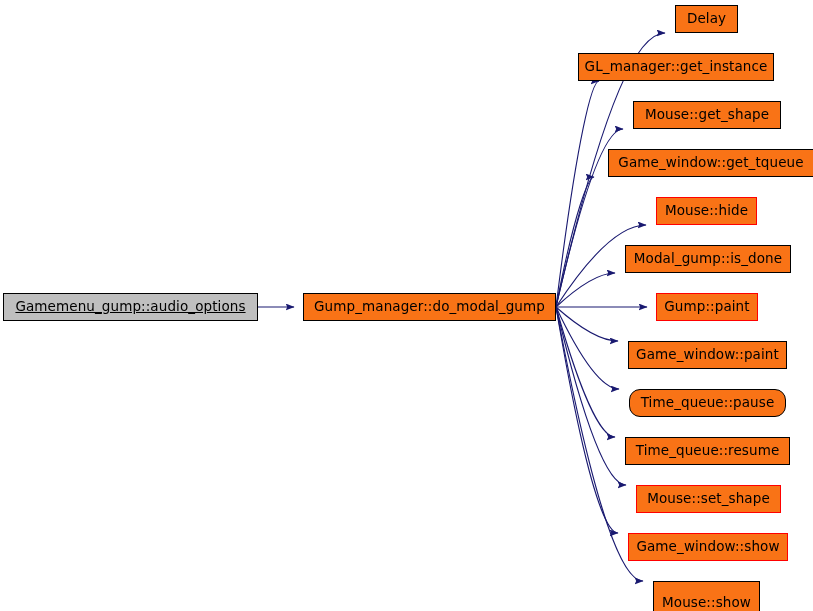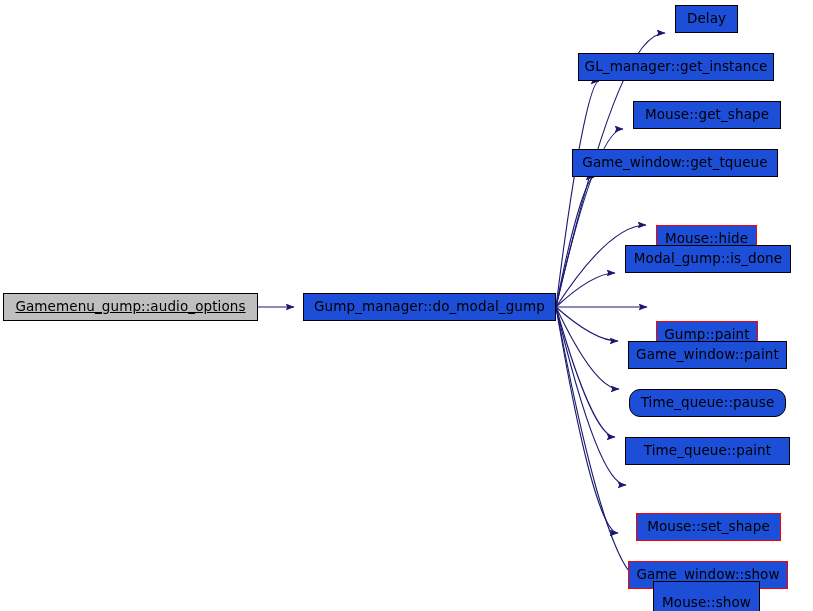--- a/index.html
+++ b/index.html
@@ -22,32 +22,31 @@
     width: 813px;
     height: 611px;
     pointer-events: none;
   }
   .node {
     position: absolute;
     box-sizing: border-box;
     display: flex;
     align-items: center;
     justify-content: center;
-    background: #1d4ed8;
+    background: #f97316;
     border: 1px solid #000000;
     color: #000000;
     font-size: 13.5px;
     line-height: 1;
     letter-spacing: 0.1px;
     white-space: nowrap;
     z-index: 2;
   }
   .node.red {
     border-color: #ff0000;
-    margin-top: 28px;
   }
   .node.current {
     background: #bfbfbf;
     border-color: #000000;
     text-decoration: underline;
   }
   .node-label {
     display: block;
     padding: 0 2px;
   }
@@ -86,40 +85,40 @@
       </div>
       <div class="node" style="left: 675px; top: 5px; width: 63px; height: 28px;">
         <span class="node-label">Delay</span>
       </div>
       <div class="node" style="left: 578px; top: 53px; width: 196px; height: 28px;">
         <span class="node-label">GL_manager::get_instance</span>
       </div>
       <div class="node" style="left: 633px; top: 101px; width: 148px; height: 28px;">
         <span class="node-label">Mouse::get_shape</span>
       </div>
-      <div class="node" style="left: 572px; top: 149px; width: 206px; height: 28px;">
+      <div class="node" style="left: 608px; top: 149px; width: 206px; height: 28px;">
         <span class="node-label">Game_window::get_tqueue</span>
       </div>
       <div class="node red" style="left: 656px; top: 197px; width: 101px; height: 28px;">
         <span class="node-label">Mouse::hide</span>
       </div>
       <div class="node" style="left: 625px; top: 245px; width: 166px; height: 28px;">
         <span class="node-label">Modal_gump::is_done</span>
       </div>
       <div class="node red" style="left: 656px; top: 293px; width: 102px; height: 28px;">
         <span class="node-label">Gump::paint</span>
       </div>
       <div class="node" style="left: 628px; top: 341px; width: 159px; height: 28px;">
         <span class="node-label">Game_window::paint</span>
       </div>
       <div class="node" style="left: 629px; top: 389px; width: 157px; height: 28px; border-radius: 11px;">
         <span class="node-label">Time_queue::pause</span>
       </div>
       <div class="node" style="left: 625px; top: 437px; width: 165px; height: 28px;">
-        <span class="node-label">Time_queue::paint</span>
+        <span class="node-label">Time_queue::resume</span>
       </div>
       <div class="node red" style="left: 636px; top: 485px; width: 145px; height: 28px;">
         <span class="node-label">Mouse::set_shape</span>
       </div>
       <div class="node red" style="left: 628px; top: 533px; width: 160px; height: 28px;">
         <span class="node-label">Game_window::show</span>
       </div>
       <div class="node" style="left: 653px; top: 581px; width: 107px; height: 44px;">
         <span class="node-label">Mouse::show</span>
       </div>

